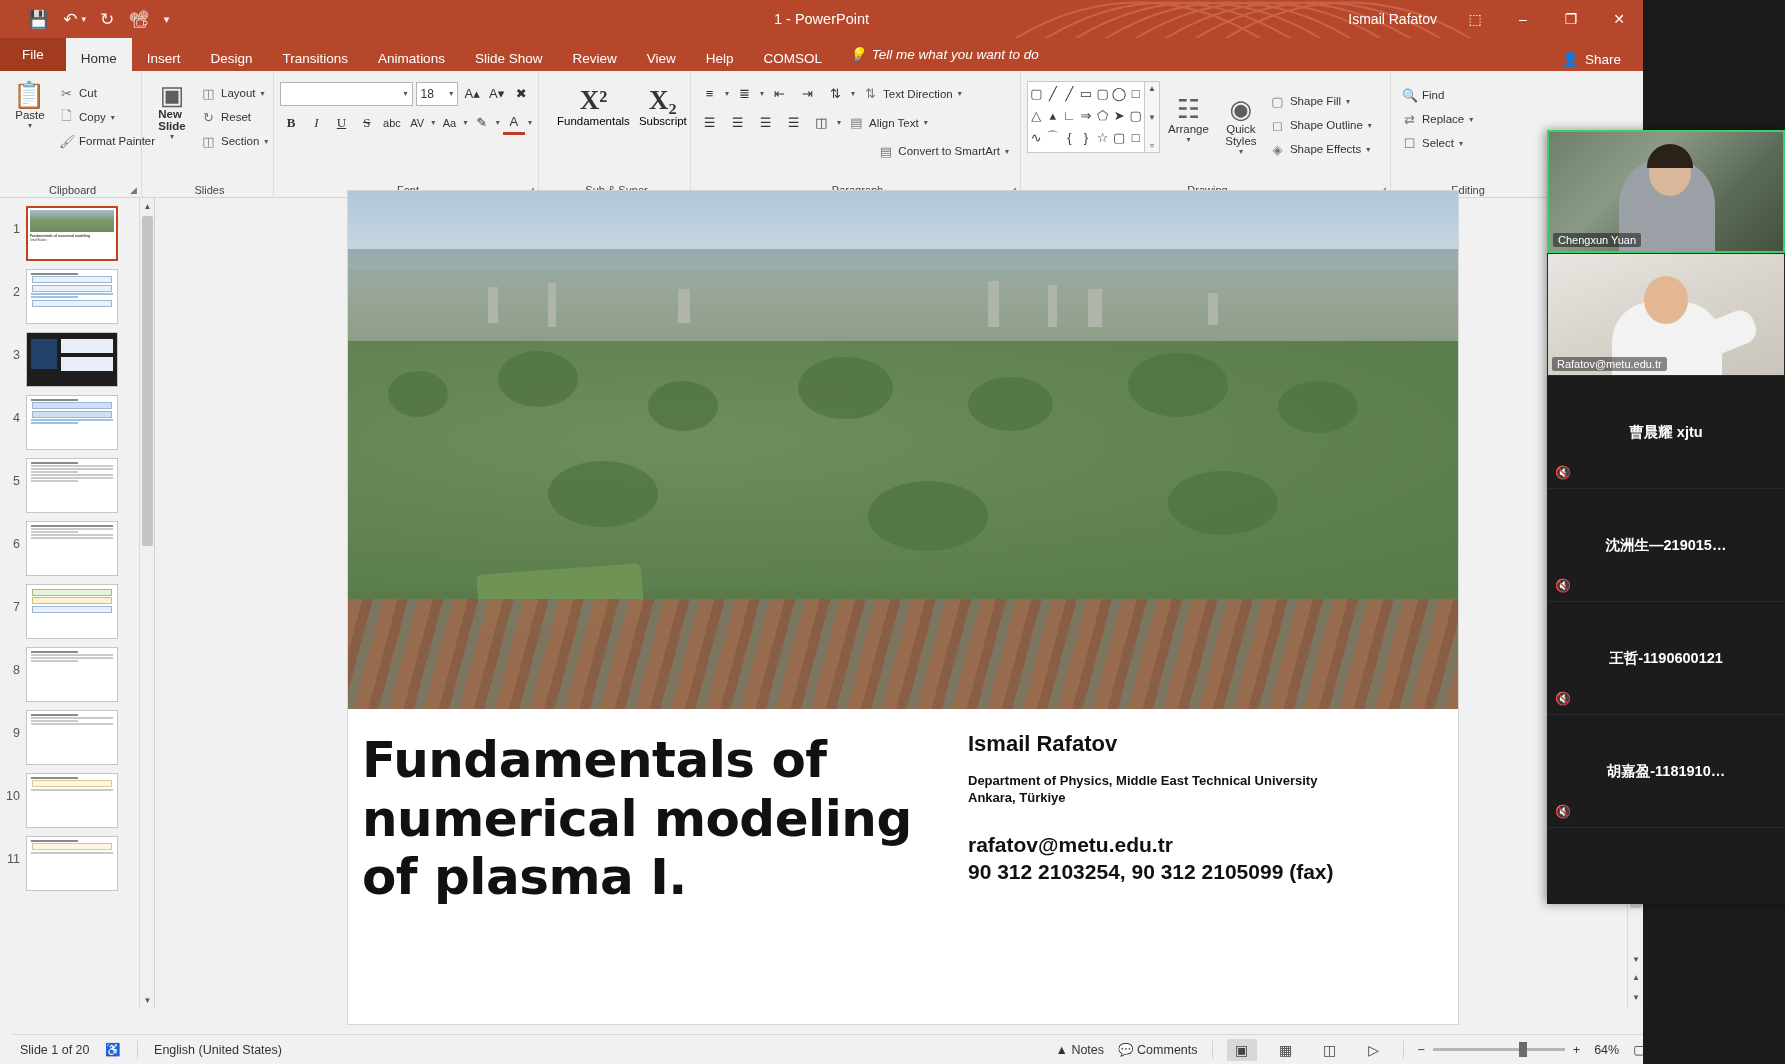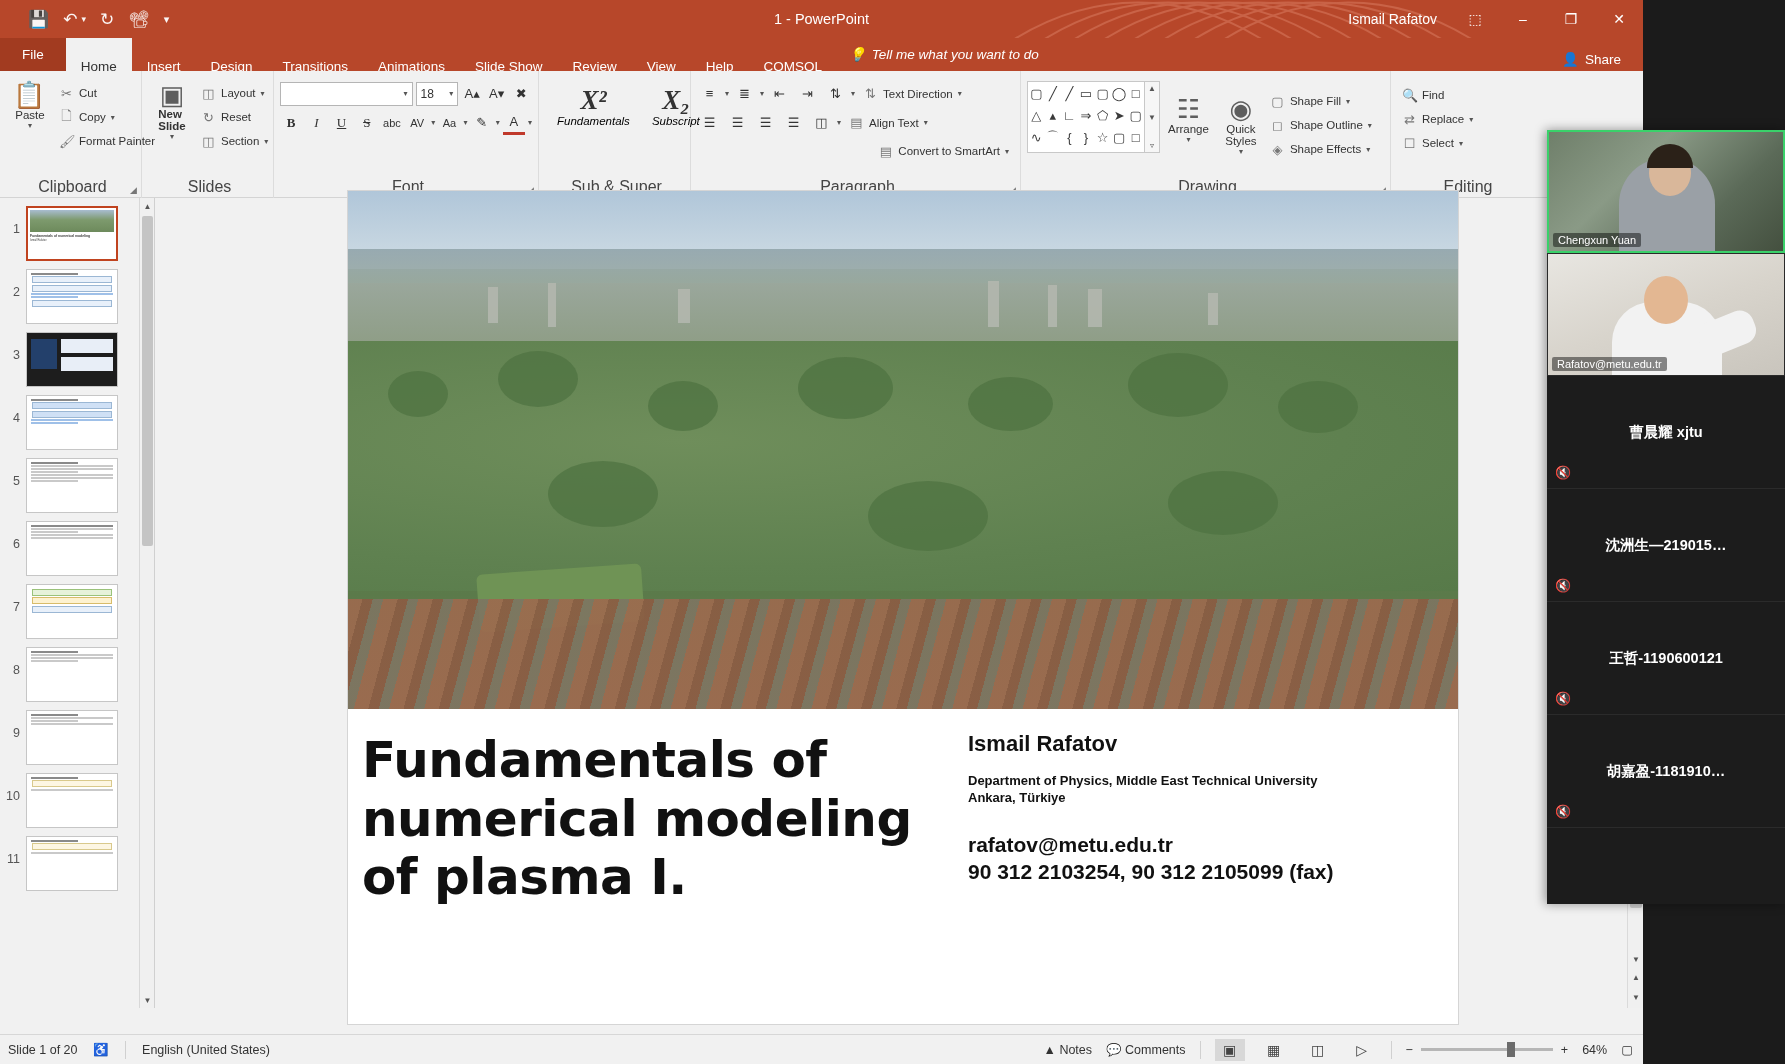--- a/index.html
+++ b/index.html
@@ -69,21 +69,21 @@
   
   .ribbon-tabs {
     height: 33px;
     background: #b7472a;
     display: flex; align-items: flex-end;
     padding-left: 0;
     position: relative;
   }
   .rtab {
     font-size: 13.5px; color: #fff;
-    padding: 12px 15px; height: 33px; line-height: 33px;
+    padding: 4px 15px; height: 33px; line-height: 33px;
     cursor: pointer; white-space: nowrap;
   }
   .rtab.file { background: #a23b20; padding: 0 22px; }
   .rtab.active { background: #f1f1f1; color: #333; }
   .tellme {
     display: flex; align-items: center; gap: 6px;
     font-size: 13.5px; color: #fff; font-style: italic;
     padding: 0 12px; height: 33px; line-height: 33px;
   }
   .share-btn {
@@ -103,21 +103,21 @@
   .rgroup {
     position: relative;
     height: 127px;
     border-right: 1px solid #dcdcdc;
     padding: 4px 6px 0 6px;
     display: flex;
     flex-direction: column;
   }
   .rgroup-label {
     position: absolute; bottom: 2px; left: 4px; right: 0;
-    text-align: center; font-size: 16px; color: #444;
+    text-align: center; font-size: 11px; color: #444;
   }
   .rgroup-body { display: flex; flex: 1; }
   .dialog-launcher {
     position: absolute; right: 4px; bottom: 3px;
     font-size: 9px; color: #777;
   }
   .bigbtn {
     display: flex; flex-direction: column; align-items: center;
     justify-content: flex-start;
     padding: 3px 8px; font-size: 11.5px; color: #333;
@@ -145,23 +145,22 @@
     border: 1px solid #b5b5b5; display: flex; align-items: center;
     padding: 0 4px; font-size: 12px; color: #333;
     justify-content: space-between;
   }
   .fbtn {
     width: 25px; height: 25px; display: flex; align-items: center;
     justify-content: center; font-size: 13px; color: #333;
   }
 
   .supsub {
-    display: flex; align-items: flex-end; gap: 22px;
+    display: flex; align-items: flex-end; gap: 9px;
     padding: 10px 12px 0 12px;
-    font-style: italic;
   }
   .supsub .item { display: flex; flex-direction: column; align-items: center; font-size: 11.5px; }
   .supsub .big { font-size: 27px; font-weight: 700; line-height: 30px; color: #333; font-family: "Liberation Serif", serif; }
 
   .shape-gallery {
     width: 118px; height: 72px; background: #fff;
     border: 1px solid #c8c8c8;
     display: grid;
     grid-template-columns: repeat(7, 1fr);
     grid-auto-rows: 22px;
@@ -299,21 +298,21 @@
 
   .slide-vscroll {
     position: absolute; right: 0; top: 0; width: 16px; height: 810px;
     background: #f0f0f0; border-left: 1px solid #dadada;
   }
   .sv-thumb { position:absolute; left:2px; top: 20px; width:12px; height: 690px; background:#cdcdcd; border-radius:2px;}
   .sv-btn { position:absolute; left:0; width:16px; height:17px; display:flex; align-items:center; justify-content:center; font-size:8px; color:#555;}
 
   
   .statusbar {
-    position: absolute; left: 0; bottom: 0;
+    position: absolute; left: 12px; bottom: 0;
     width: 1643px; height: 30px;
     background: #f1f1f1;
     border-top: 1px solid #d7d7d7;
     display: flex; 
     font-size: 12.5px; color: #333;
   }
   .sb-left { display:flex; align-items:center; gap: 16px; padding-left: 8px;}
   .sb-sep { width:1px; height:18px; background:#d0d0d0; }
   .sb-right { margin-left:auto; display:flex; align-items:center; gap: 14px; padding-right: 10px;}
   .viewbtn { width: 30px; height: 22px; display:flex; align-items:center; justify-content:center; font-size: 14px; color:#444;}

